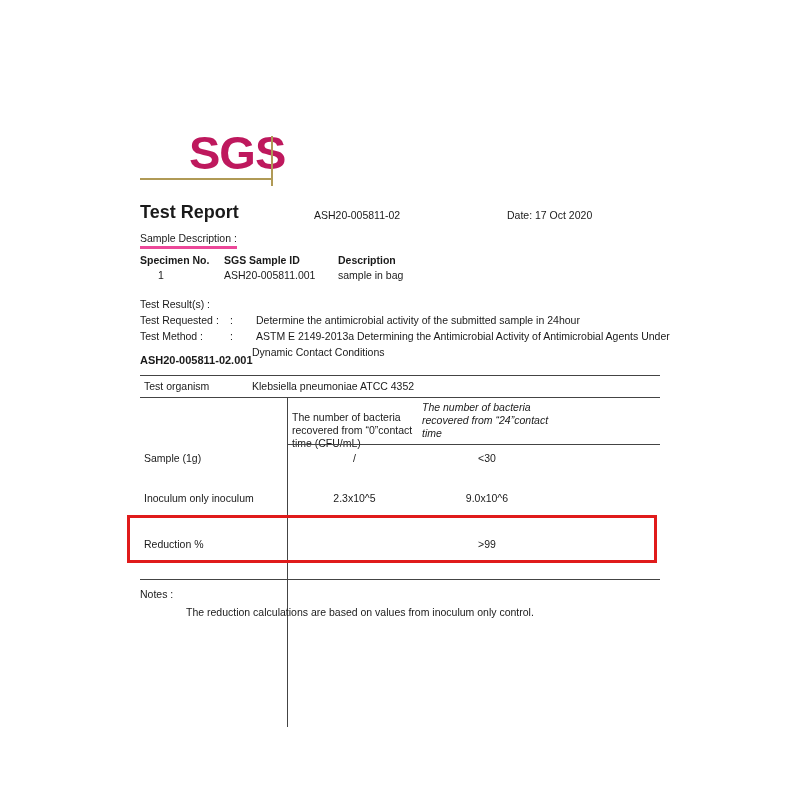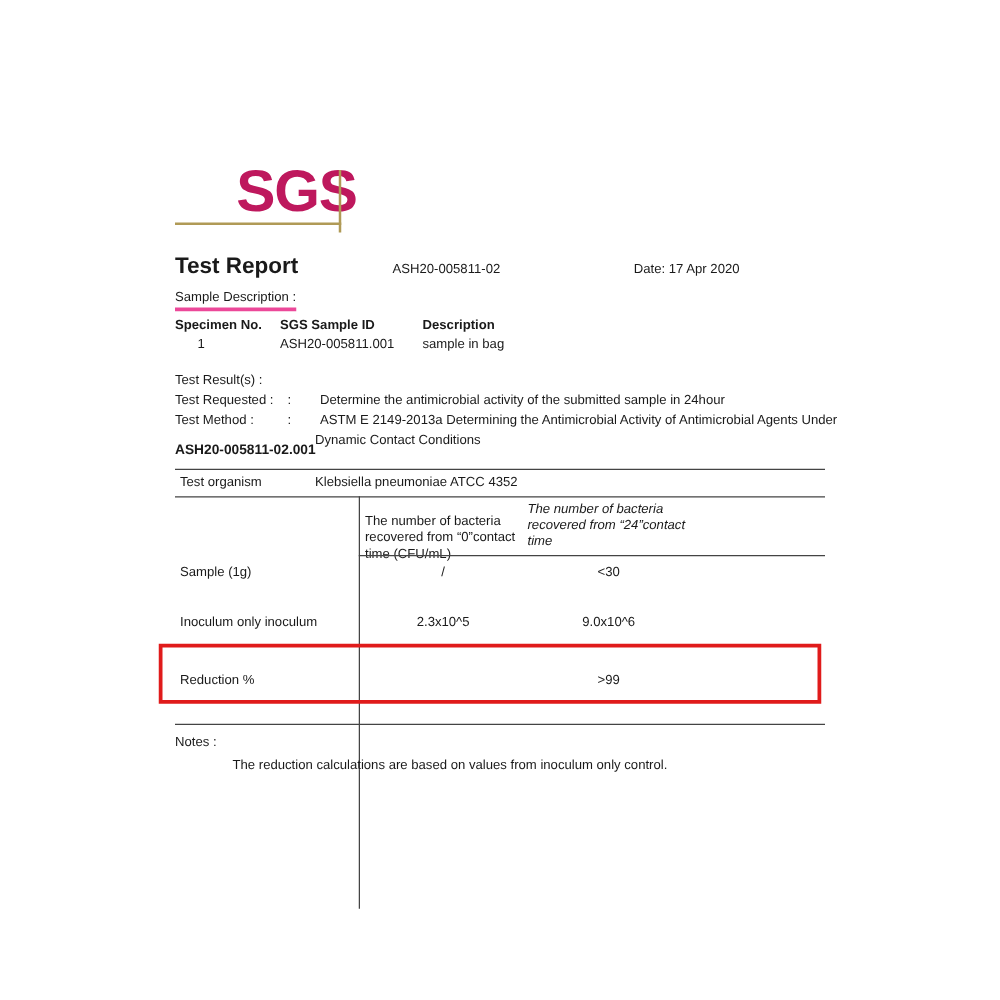--- a/index.html
+++ b/index.html
@@ -251,21 +251,21 @@
     <div class="logo-text">SGS</div>
     <div class="logo-rule-h"></div>
     <div class="logo-rule-v"></div>
   </div>
 
   <div class="doc">
 
     <div class="title-row">
       <div class="t-title">Test Report</div>
       <div class="t-code">ASH20-005811-02</div>
-      <div class="t-date">Date: 17 Apr 2020</div>
+      <div class="t-date">Date: 17 Oct 2020</div>
     </div>
 
     <div class="sample-desc">Sample Description :</div>
 
     <div class="spec-table">
       <div class="spec-head">
         <div class="c-no bold">Specimen No.</div>
         <div class="c-id bold">SGS Sample ID</div>
         <div class="c-desc bold">Description</div>
       </div>

